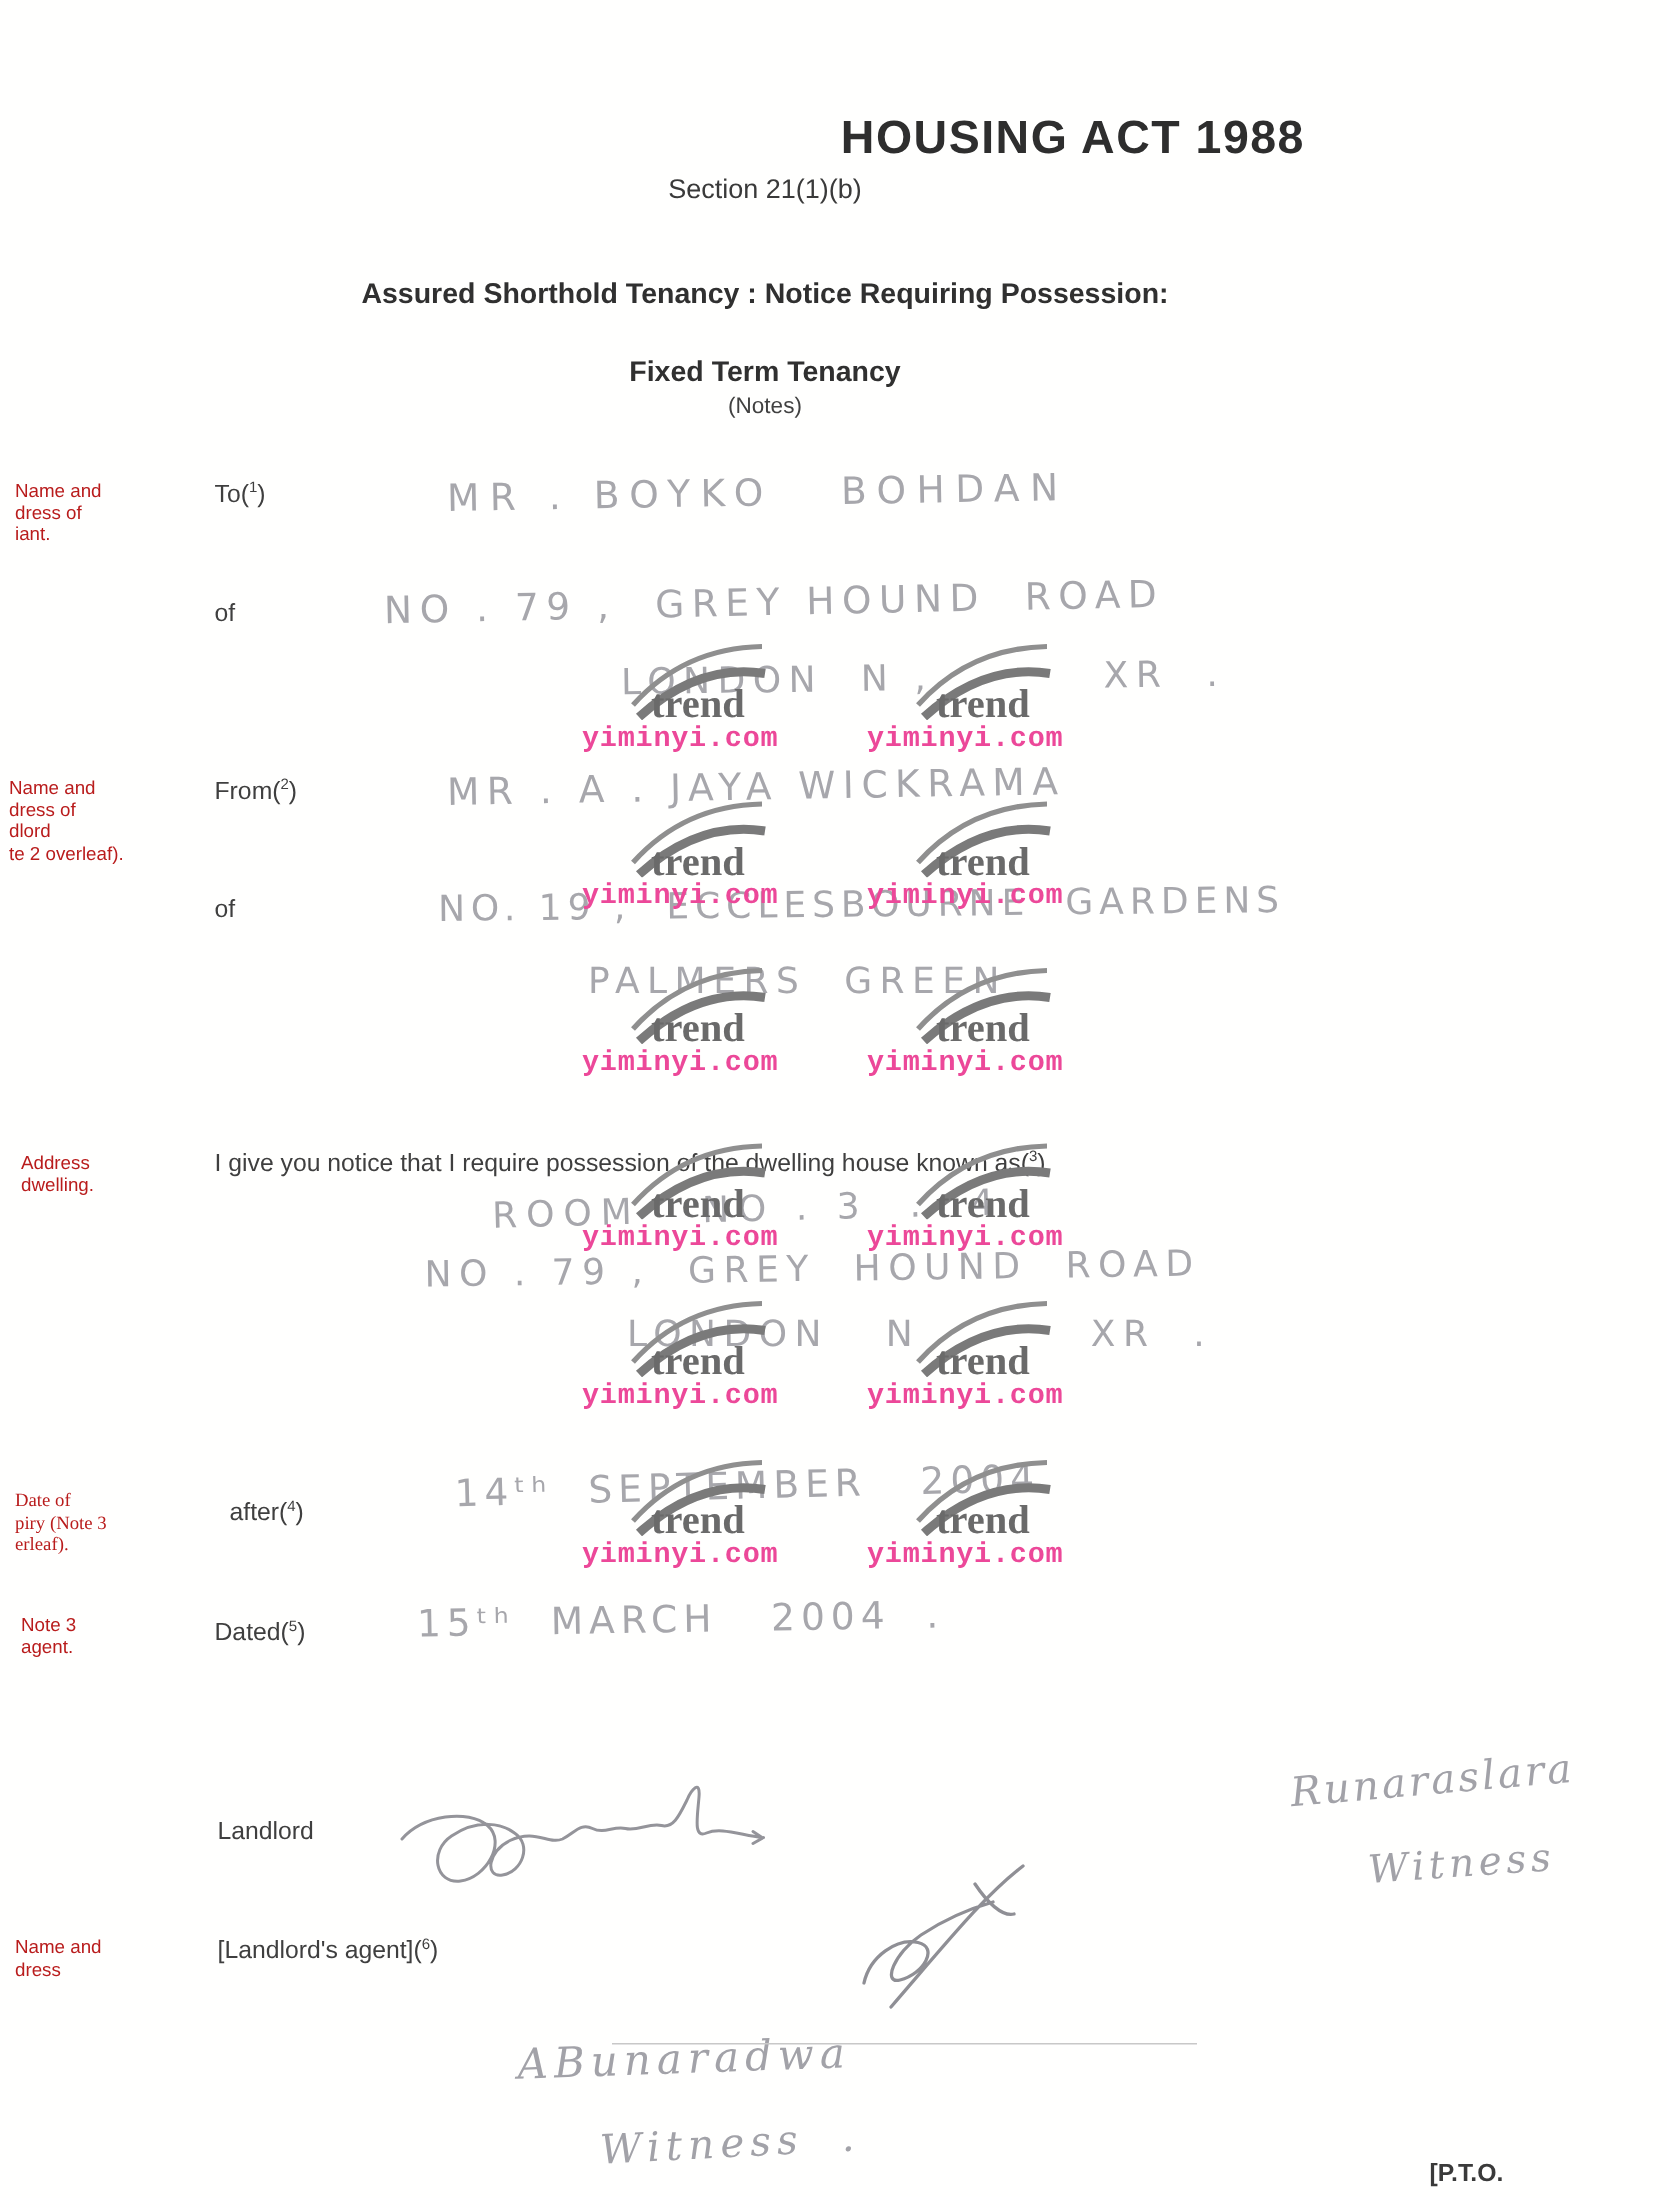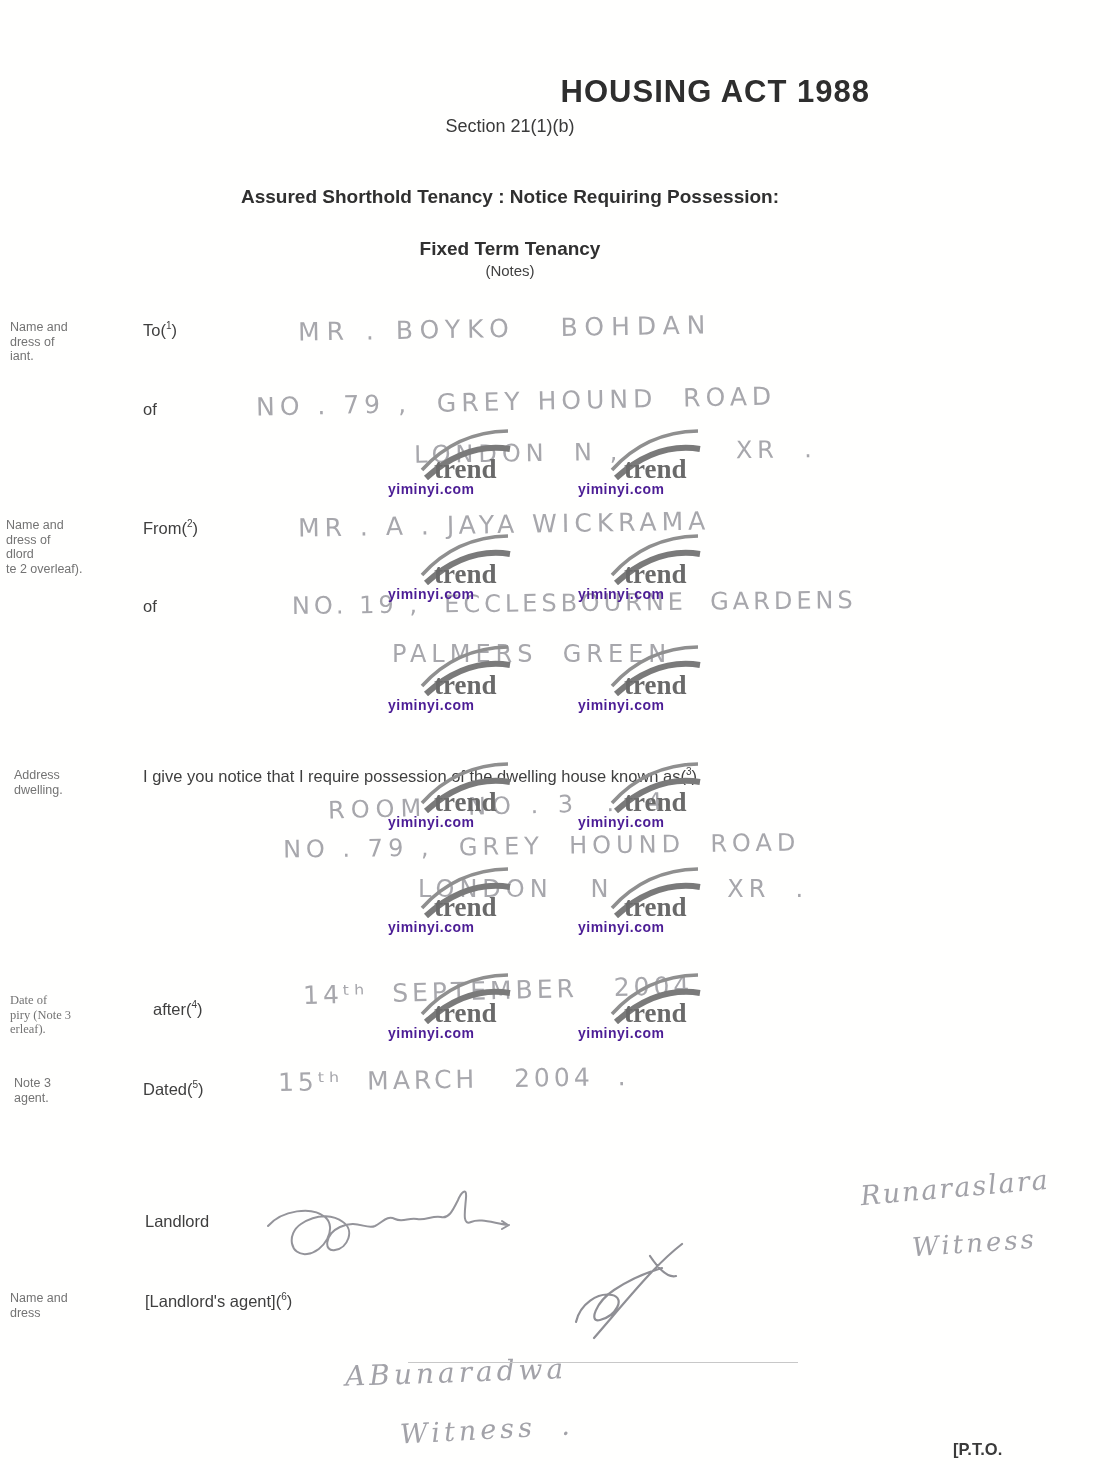--- a/index.html
+++ b/index.html
@@ -8,21 +8,21 @@
   .abs{position:absolute;}
   .center{text-align:center;}
 
   
   .title{left:150px;top:74px;width:720px;font-size:31px;font-weight:bold;color:#2e2e2e;letter-spacing:1px;text-align:right;}
   .section{left:150px;top:116px;width:720px;font-size:18px;color:#3a3a3a;}
   .heading{left:150px;top:186px;width:720px;font-size:19px;font-weight:bold;color:#303030;}
   .subheading{left:150px;top:238px;width:720px;font-size:19px;font-weight:bold;color:#303030;}
   .subnote{left:150px;top:262px;width:720px;font-size:15px;color:#414141;}
 
-  .mn{position:absolute;font-size:12.5px;color:#737373;line-height:14.5px;}
+  .mn{position:absolute;font-size:12.5px;color:#b91c1c;line-height:14.5px;}
   .fl{position:absolute;font-size:16.5px;color:#3f3f3f;}
   .fl sup{font-size:10px;}
 
   
   .hw{position:absolute;font-family:"DejaVu Sans",sans-serif;color:#a7a7ac;white-space:pre;}
   .cursive{font-style:italic;color:#a2a2a8;font-family:"DejaVu Serif",serif;}
 
   .h-tenant-name{left:298px;top:314px;font-size:25px;letter-spacing:7px;transform:rotate(-1deg);}
   .h-tenant-a1{left:256px;top:387px;font-size:25px;letter-spacing:5px;transform:rotate(-1.2deg);}
   .h-tenant-a2{left:414px;top:438px;font-size:24px;letter-spacing:5px;transform:rotate(-0.8deg);}
@@ -37,22 +37,22 @@
   .h-dated{left:278px;top:1065px;font-size:25px;letter-spacing:4px;transform:rotate(-1deg);}
   .h-wit1-name{left:860px;top:1172px;font-size:27px;letter-spacing:2px;transform:rotate(-5deg);}
   .h-wit1-label{left:912px;top:1228px;font-size:26px;letter-spacing:3px;transform:rotate(-4deg);}
   .h-wit2-name{left:345px;top:1356px;font-size:28px;letter-spacing:4px;transform:rotate(-2deg);}
   .h-wit2-label{left:400px;top:1414px;font-size:27px;letter-spacing:4px;transform:rotate(-3deg);}
   .pto{left:933px;top:1440px;font-size:16.5px;color:#3a3a3a;font-weight:bold;padding-left:20px;}
 
   
   .wm{position:absolute;width:160px;}
   .wm svg{display:block;margin-left:30px;}
-  .wm-site{font-family:Liberation Sans, sans-serif;font-weight:bold;font-size:14px;
-           letter-spacing:0.5px;color:#4c1d95;margin-top:1px;white-space:pre;}
+  .wm-site{font-family:Liberation Mono, monospace;font-weight:bold;font-size:19px;
+           letter-spacing:0.5px;color:#ec4899;margin-top:1px;white-space:pre;}
 
   .sigline{position:absolute;left:408px;top:1362px;width:390px;height:1px;background:#c8c8c8;}
 </style>
 </head>
 <body>
 
 <div class="page">
 
   <div class="abs center title">HOUSING ACT 1988</div>
   <div class="abs center section">Section 21(1)(b)</div>

